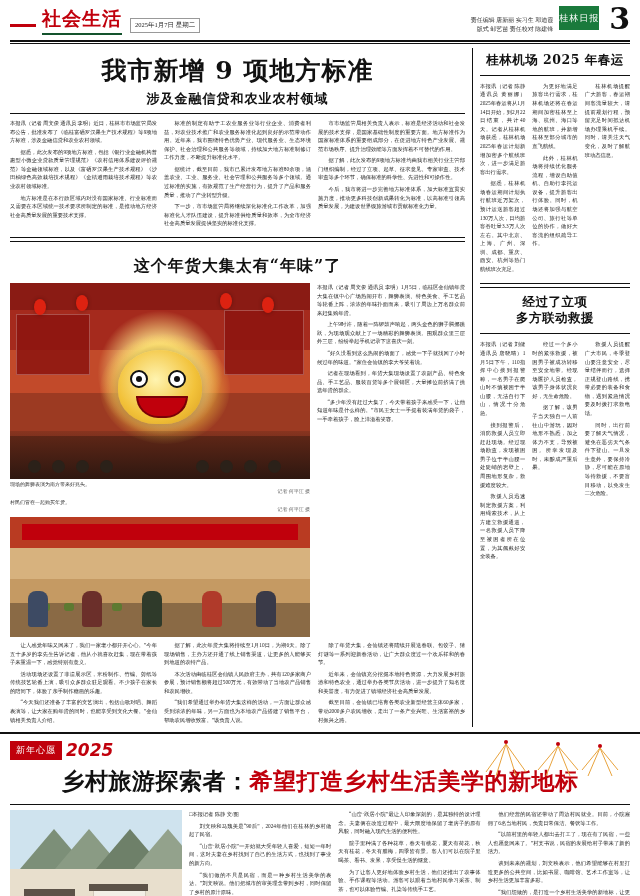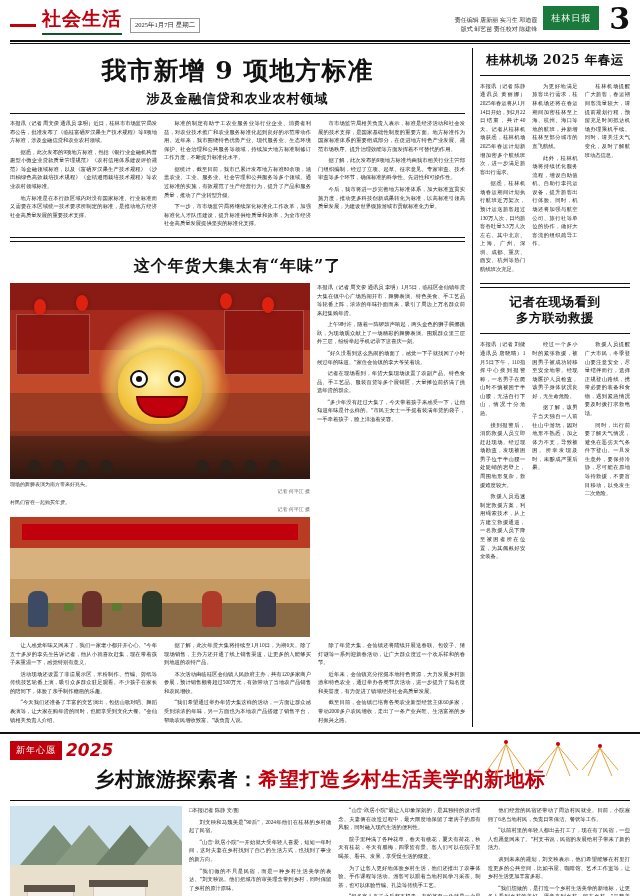--- a/index.html
+++ b/index.html
@@ -8,21 +8,21 @@
 
   
   .masthead{display:flex;align-items:flex-start;padding:6px 10px 2px 10px;}
   .mh-left{display:flex;align-items:center;flex:0 0 auto;}
   .mh-bar{width:26px;height:3px;background:#c0000c;margin-right:6px;margin-top:10px;}
   .section-title{font-family:"DejaVu Serif",serif;font-weight:bold;font-size:19px;color:#c0000c;letter-spacing:1px;border-bottom:2px solid #14532d;padding-bottom:1px;}
   .mh-date{font-size:6.5px;color:#222;border:1px solid #999;padding:2px 4px;margin-left:8px;margin-top:9px;white-space:nowrap;}
   .mh-mid{flex:1;}
   .mh-right{display:flex;align-items:flex-start;gap:6px;}
   .mh-credits{font-size:6px;color:#333;line-height:1.5;text-align:right;margin-top:10px;white-space:nowrap;}
-  .mh-logo{width:56px;height:24px;background:#1a7a3c;color:#fff;font-size:9px;display:flex;align-items:center;justify-content:center;letter-spacing:1px;font-family:"DejaVu Serif",serif;}
+  .mh-logo{width:40px;height:24px;background:#1a7a3c;color:#fff;font-size:9px;display:flex;align-items:center;justify-content:center;letter-spacing:1px;font-family:"DejaVu Serif",serif;}
   .mh-pageno{font-family:"DejaVu Serif",serif;font-size:30px;font-weight:bold;color:#111;line-height:.85;margin-left:4px;}
   .rule-top{height:2px;background:#111;margin:3px 10px 0 10px;}
   .rule-thin{height:1px;background:#111;margin:1px 10px 0 10px;}
 
   
   .body-wrap{display:flex;padding:4px 10px 0 10px;box-sizing:border-box;}
   .col-left{flex:1;padding-right:7px;}
   .col-right{width:150px;border-left:1px solid #111;padding-left:7px;}
 
   
@@ -69,21 +69,21 @@
 
   
   .rh{font-family:"DejaVu Serif",serif;font-weight:bold;font-size:12.5px;text-align:center;line-height:1.35;margin:4px 0 5px;letter-spacing:.5px;}
 
   
   .bottom{margin-top:5px;border-top:2px solid #111;padding:6px 10px 0 10px;box-sizing:border-box;position:relative;}
   .ny-badge{display:flex;align-items:center;gap:4px;}
   .ny-pill{background:#c0000c;color:#fff;font-size:9px;padding:3px 6px;font-family:"DejaVu Serif",serif;letter-spacing:1px;}
   .ny-2025{font-family:"DejaVu Sans",sans-serif;font-weight:bold;font-size:17px;color:#c0000c;font-style:italic;}
   .fireworks{position:absolute;right:14px;top:2px;width:150px;height:42px;}
-  .bottom-title{font-family:"DejaVu Serif",serif;font-weight:bold;font-size:20px;text-align:center;margin:6px 0 7px;letter-spacing:.5px;}
+  .bottom-title{font-family:"DejaVu Serif",serif;font-weight:bold;font-size:23px;text-align:center;margin:6px 0 7px;letter-spacing:.5px;}
   .bottom-title .red{color:#c0000c;}
   .bottom-wrap{display:flex;gap:7px;}
   .bcol{flex:1;}
   .bcol.img{flex:0 0 172px;}
 
   
   .ph-village{height:128px;background:linear-gradient(to bottom,#cfe3ee 0 46%,#e8dfcd 46% 100%);position:relative;overflow:hidden;}
   .mtn{position:absolute;bottom:54%;width:0;height:0;border-left:34px solid transparent;border-right:34px solid transparent;border-bottom:40px solid #7c8f78;}
   .roof{position:absolute;background:#5c5248;}
   .wall{position:absolute;background:#f3efe6;border:1px solid #cfc7b8;}
@@ -236,21 +236,21 @@
           <p class="t">此外，桂林机场将持续优化服务流程，增设自助值机、自助行李托运设备，提升旅客出行体验。同时，机场还将加强与航空公司、旅行社等单位的协作，做好大客流的组织疏导工作。</p>
         </div>
         <div>
           <p class="t">桂林机场提醒广大旅客，春运期间客流量较大，请提前规划行程，预留充足时间抵达机场办理乘机手续。同时，请关注天气变化，及时了解航班动态信息。</p>
         </div>
       </div>
 
       <div class="divider dbl"></div>
 
       <div class="rh">
-        <div>记者在现场看到</div>
+        <div>经过了立项</div>
         <div>多方联动救援</div>
       </div>
       <div class="divider"></div>
       <div class="cols3">
         <div>
           <p class="t lead">本报讯（记者 刘健 通讯员 唐晓晴）1月5日下午，110指挥中心接到报警称，一名男子在爬山时不慎被困于半山腰，无法自行下山，情况十分危急。</p>
           <p class="t">接到报警后，消防救援人员立即赶赴现场。经过现场勘查，发现被困男子位于半山腰一处陡峭的岩壁上，周围地形复杂，救援难度较大。</p>
           <p class="t">救援人员迅速制定救援方案，利用绳索技术，从上方建立救援通道，一名救援人员下降至被困者所在位置，为其佩戴好安全装备。</p>
         </div>
         <div>

